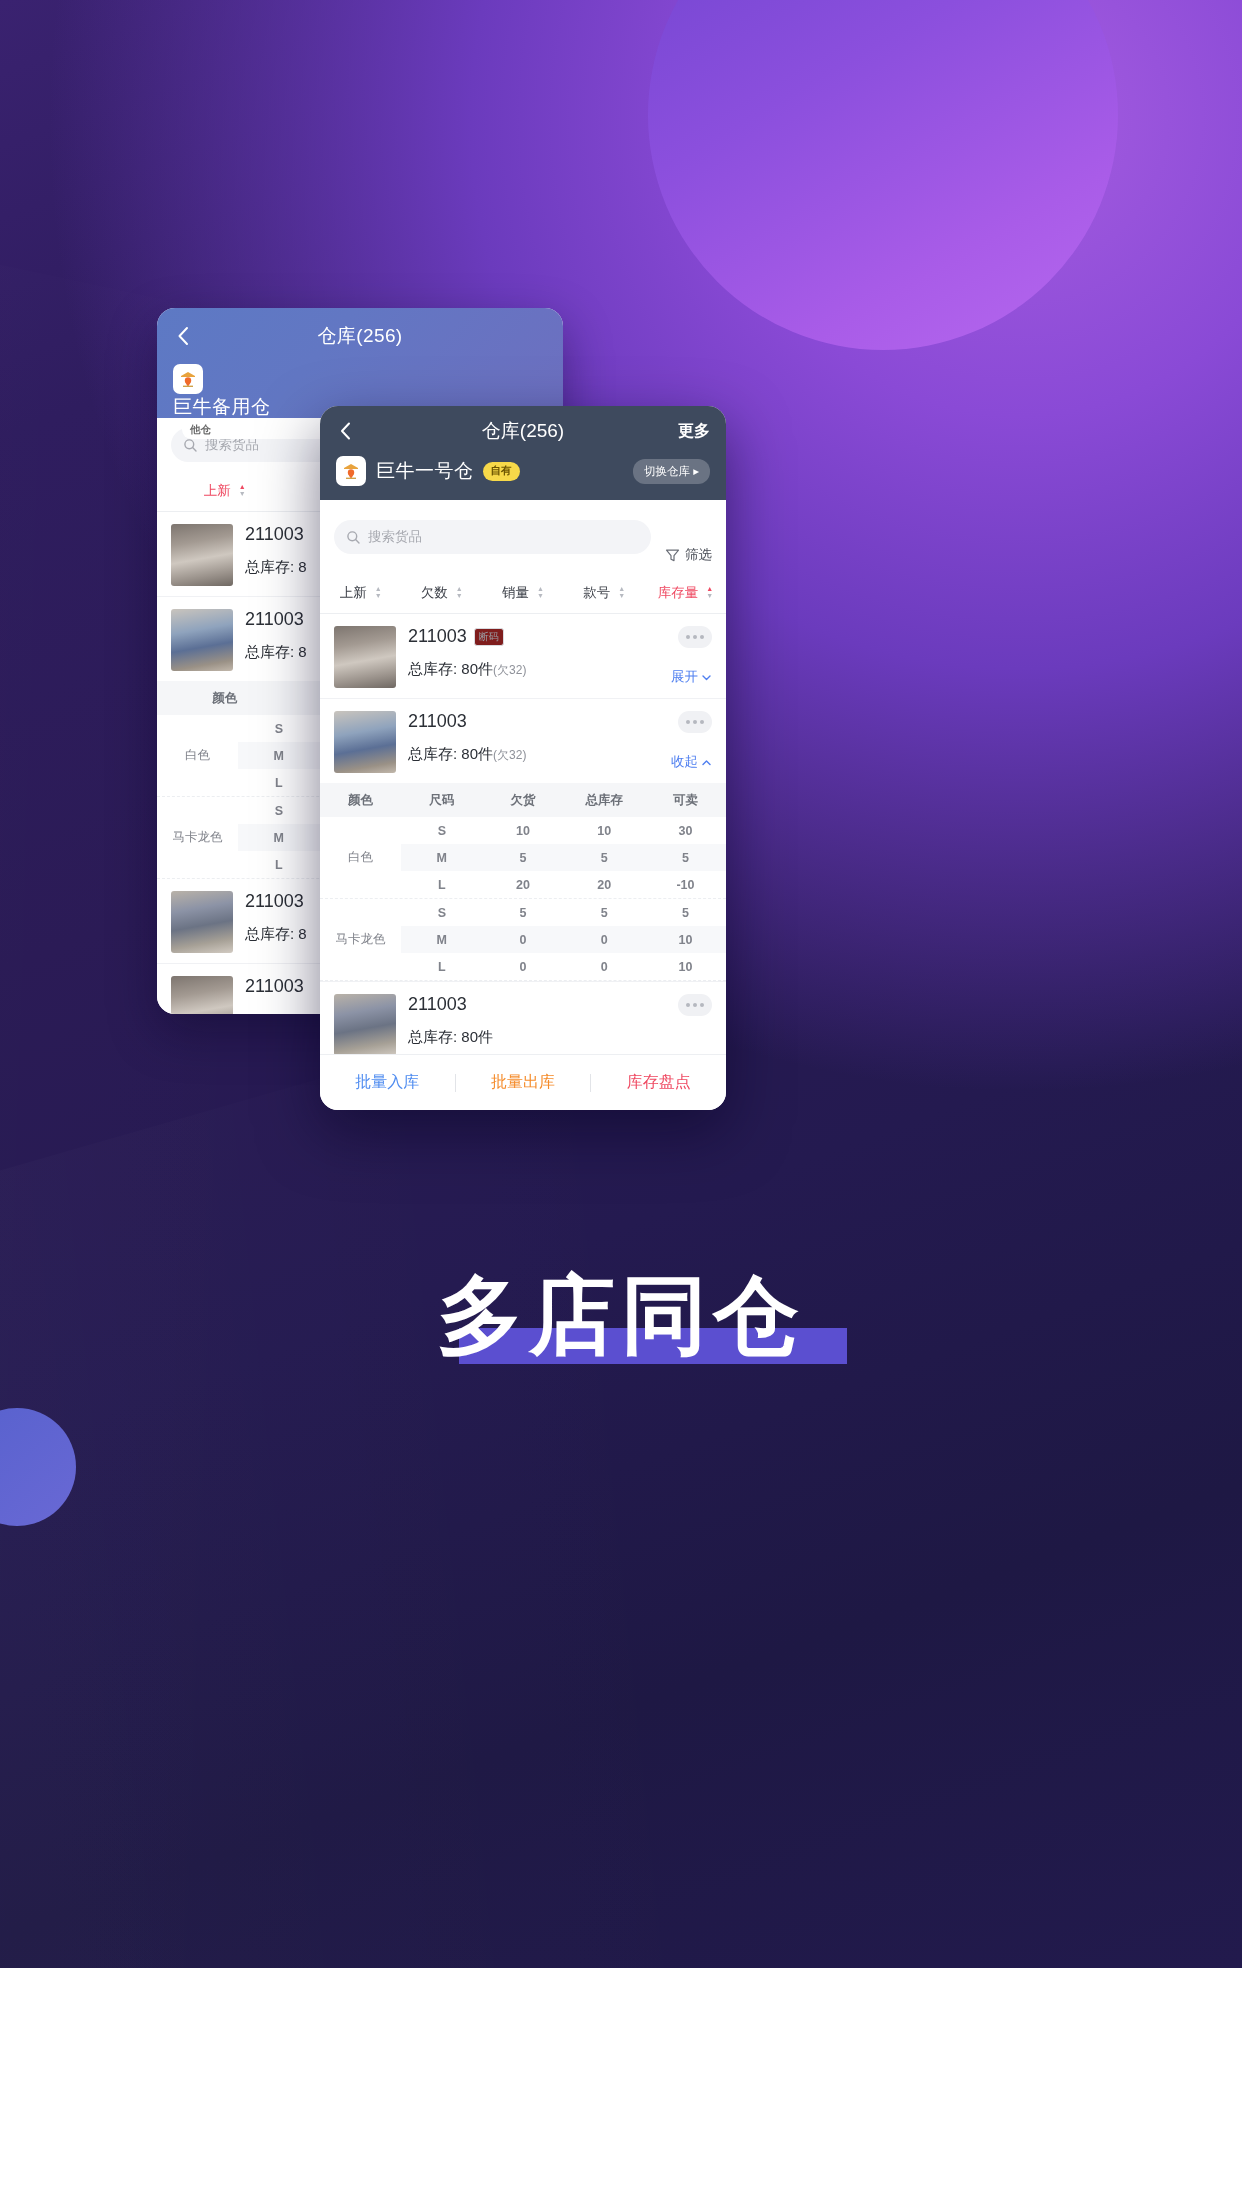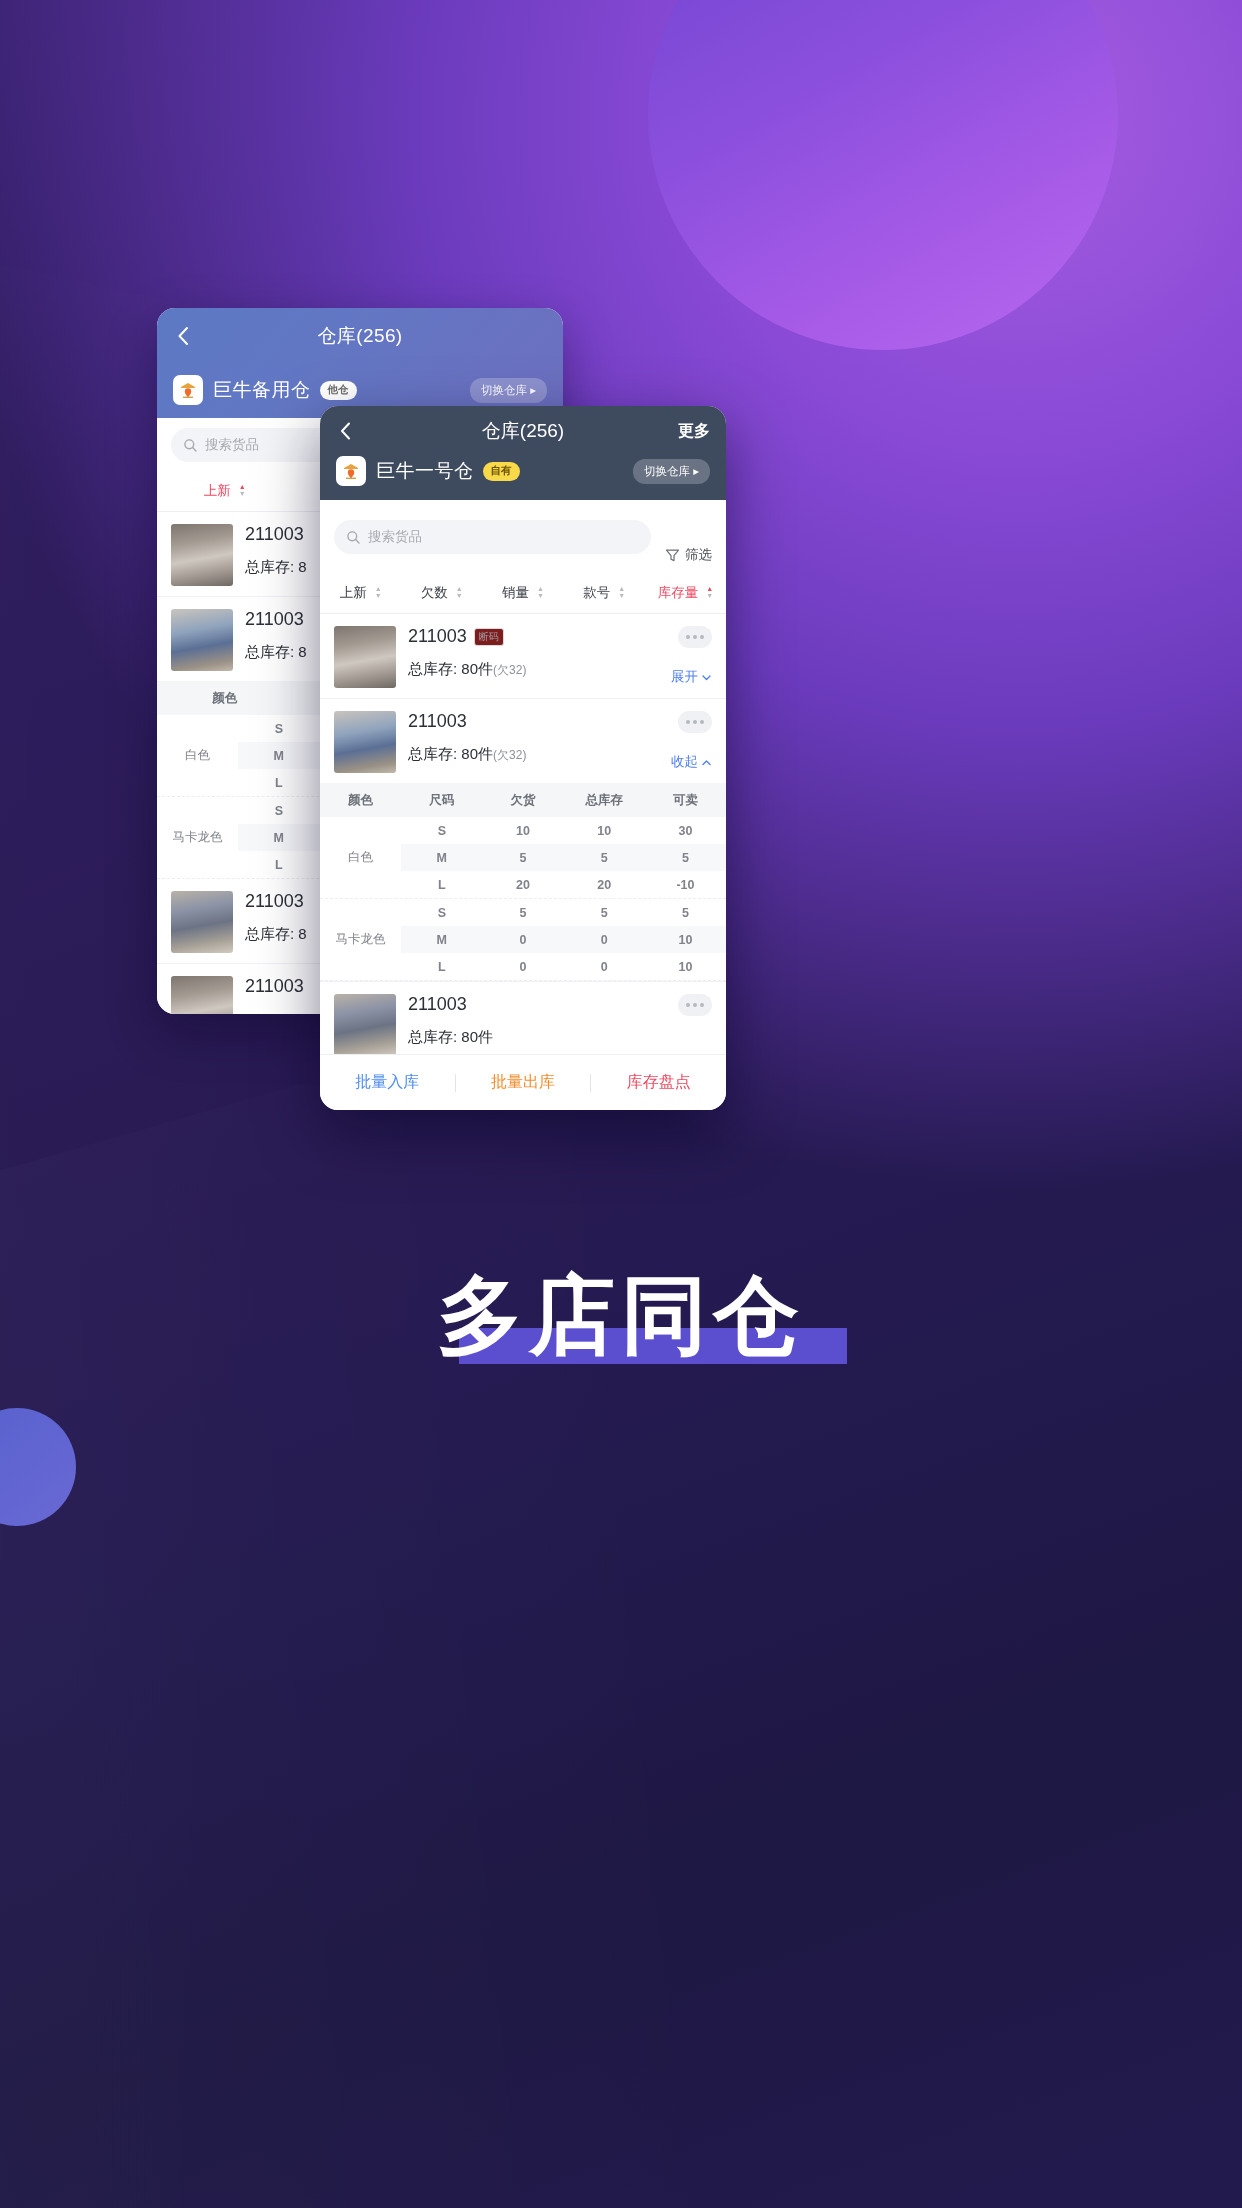--- a/index.html
+++ b/index.html
@@ -3,21 +3,21 @@
 <meta charset="utf-8">
 <style>
   * { box-sizing: border-box; margin: 0; padding: 0; }
   html, body {
     width: 1242px; height: 2208px;
     font-family: "Liberation Sans", "DejaVu Sans", sans-serif;
     overflow: hidden;
   }
   #stage {
     position: relative;
-    width: 1242px; height: 2208px;
+    width: 1242px; height: 1968px;
     background:
       radial-gradient(circle at 1020px 120px, #a45ce0 0%, #8a4ad6 14%, #6b3bbd 26%, rgba(80,45,150,0) 46%),
       linear-gradient(160deg, #3a2270 0%, #2e1c5e 18%, #2a1a55 40%, #241a50 60%, #1e1844 80%, #221a4d 100%);
     overflow: hidden;
   }
   
   .bg-circle-top {
     position: absolute; left: 648px; top: -120px;
     width: 470px; height: 470px; border-radius: 50%;
     background: linear-gradient(150deg, #6f44cf 0%, #8b4fdd 40%, #a95ce8 75%, #b668ef 100%);
@@ -62,21 +62,21 @@
   }
   .back-chev {
     position: absolute; left: 14px; top: 50%; transform: translateY(-50%);
     width: 26px; height: 26px;
   }
   .back-title {
     width: 100%; text-align: center; color: #fff;
     font-size: 19px; letter-spacing: .4px;
   }
   .back-whrow {
-    display: flex; align-items: center; padding: 0 16px; height: 52px;
+    display: flex; padding: 0 16px; height: 52px; flex-direction: column;
   }
   .wh-icon {
     width: 30px; height: 30px; border-radius: 7px;
     background: #fff; display: flex; align-items: center; justify-content: center;
     margin-right: 10px; flex: none;
   }
   .wh-name { color: #fff; font-size: 19px; letter-spacing: .5px; }
   .badge-other {
     margin-left: 9px; background: #fff; color: #6a6a6a;
     font-size: 10.5px; padding: 2.5px 8px; border-radius: 10px; font-weight: bold;

